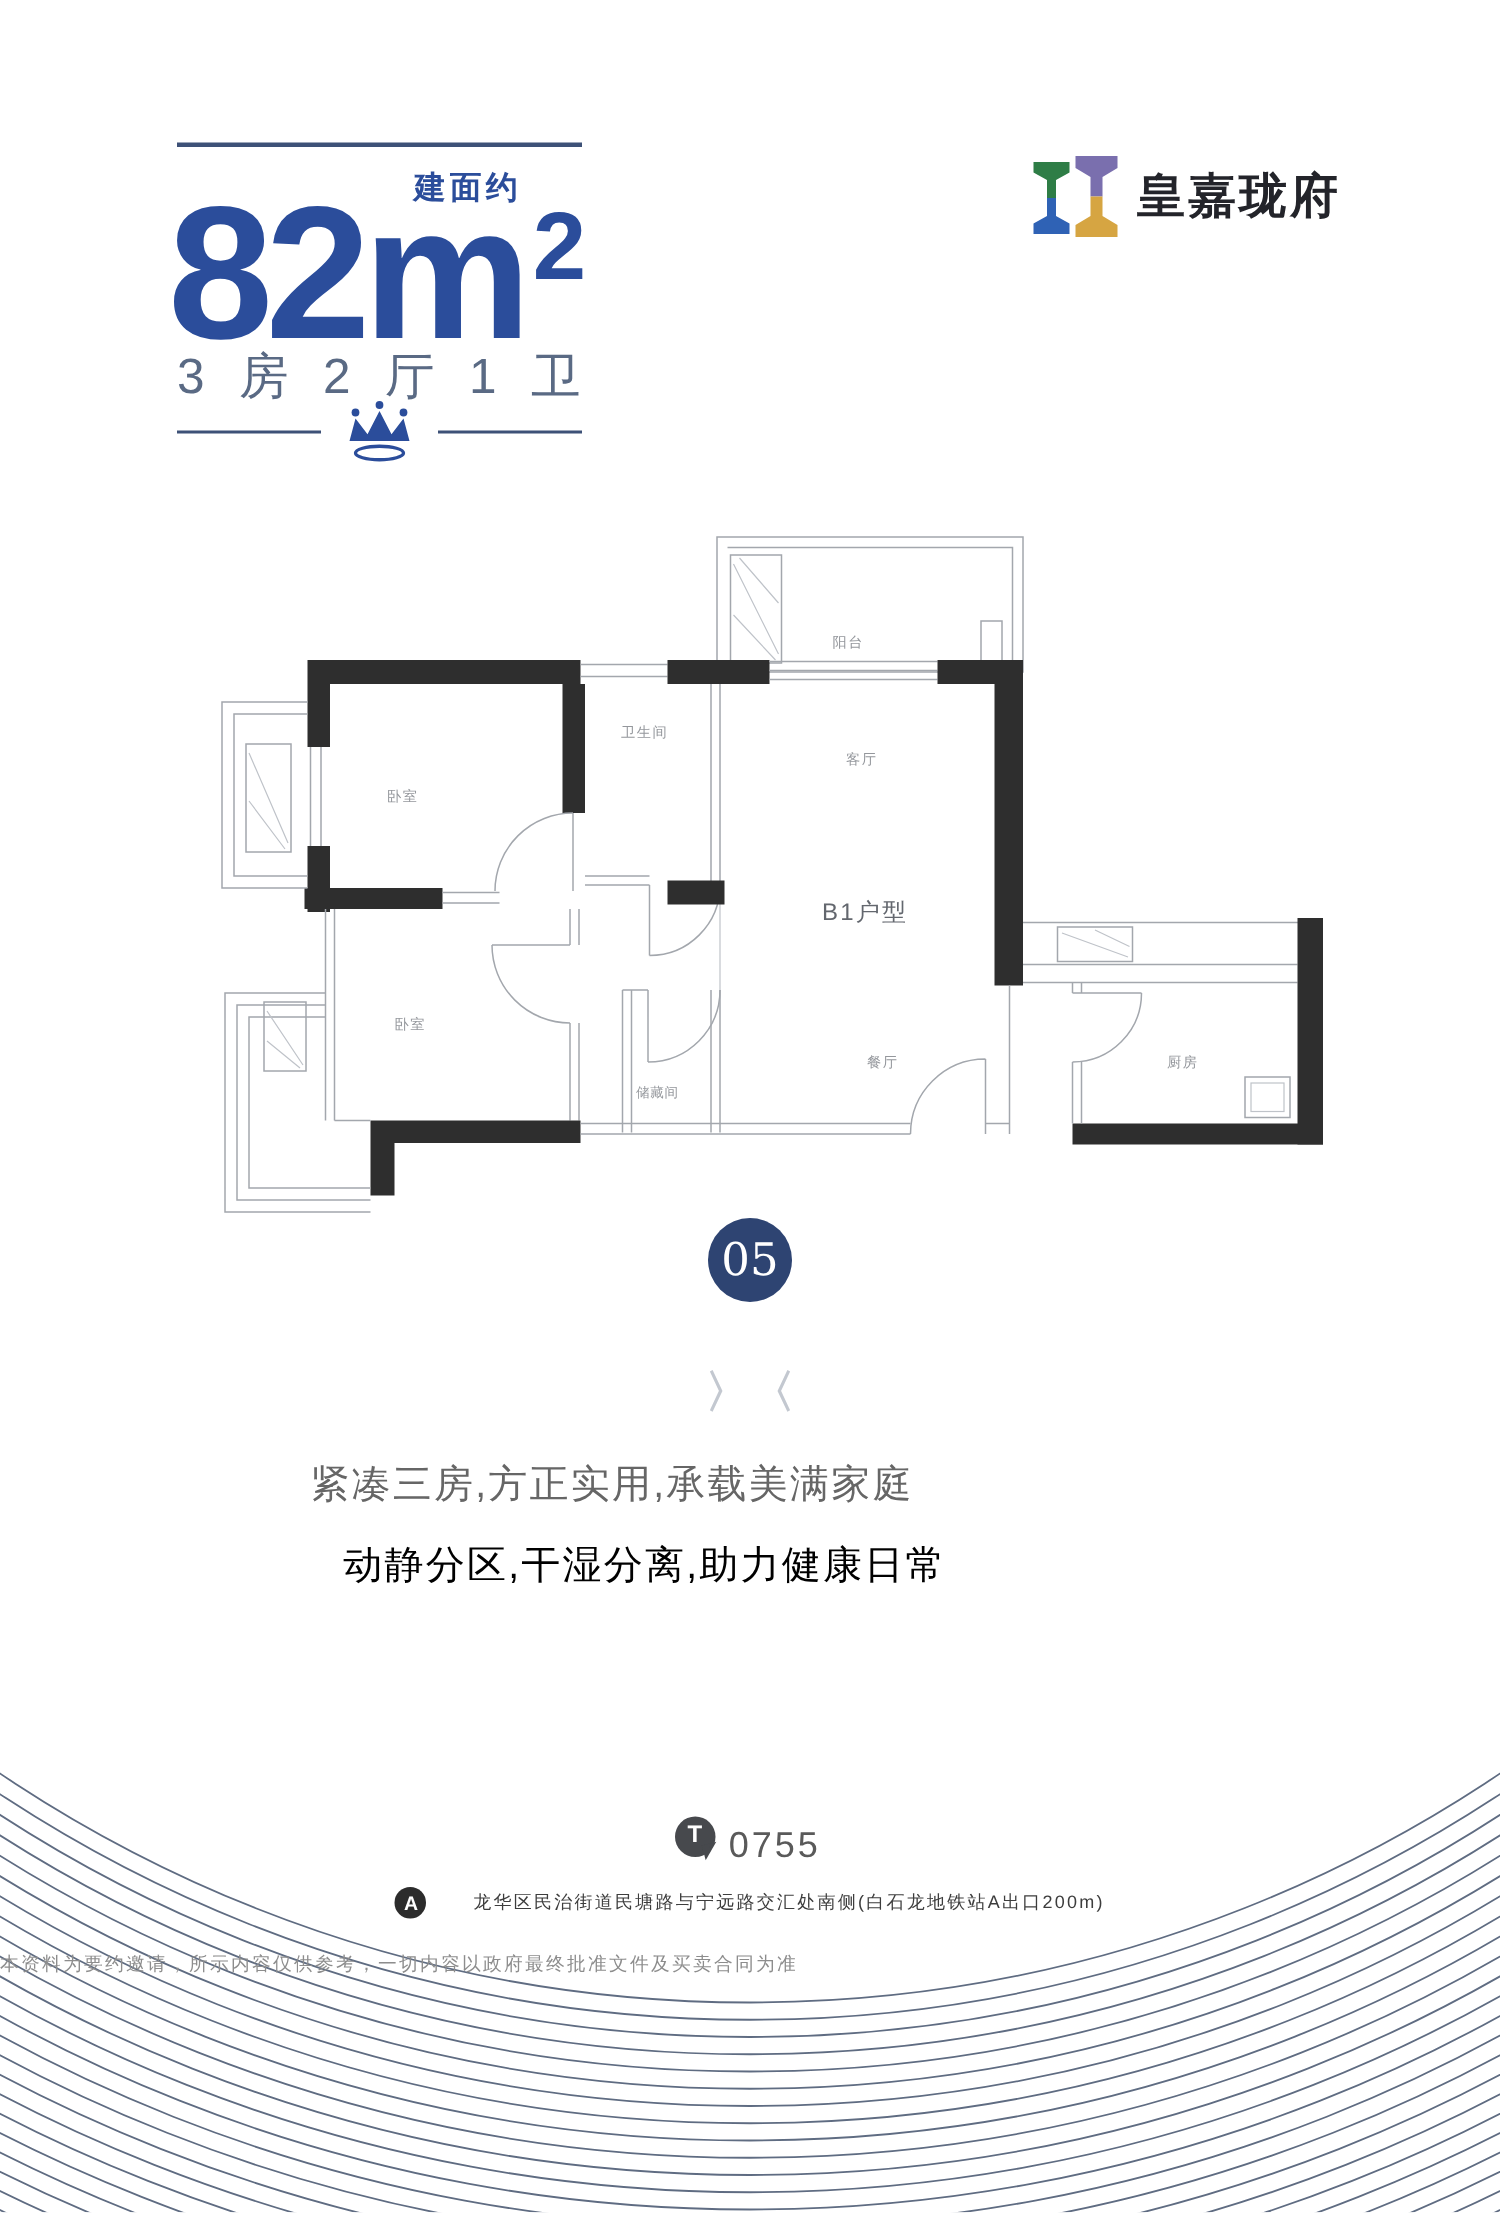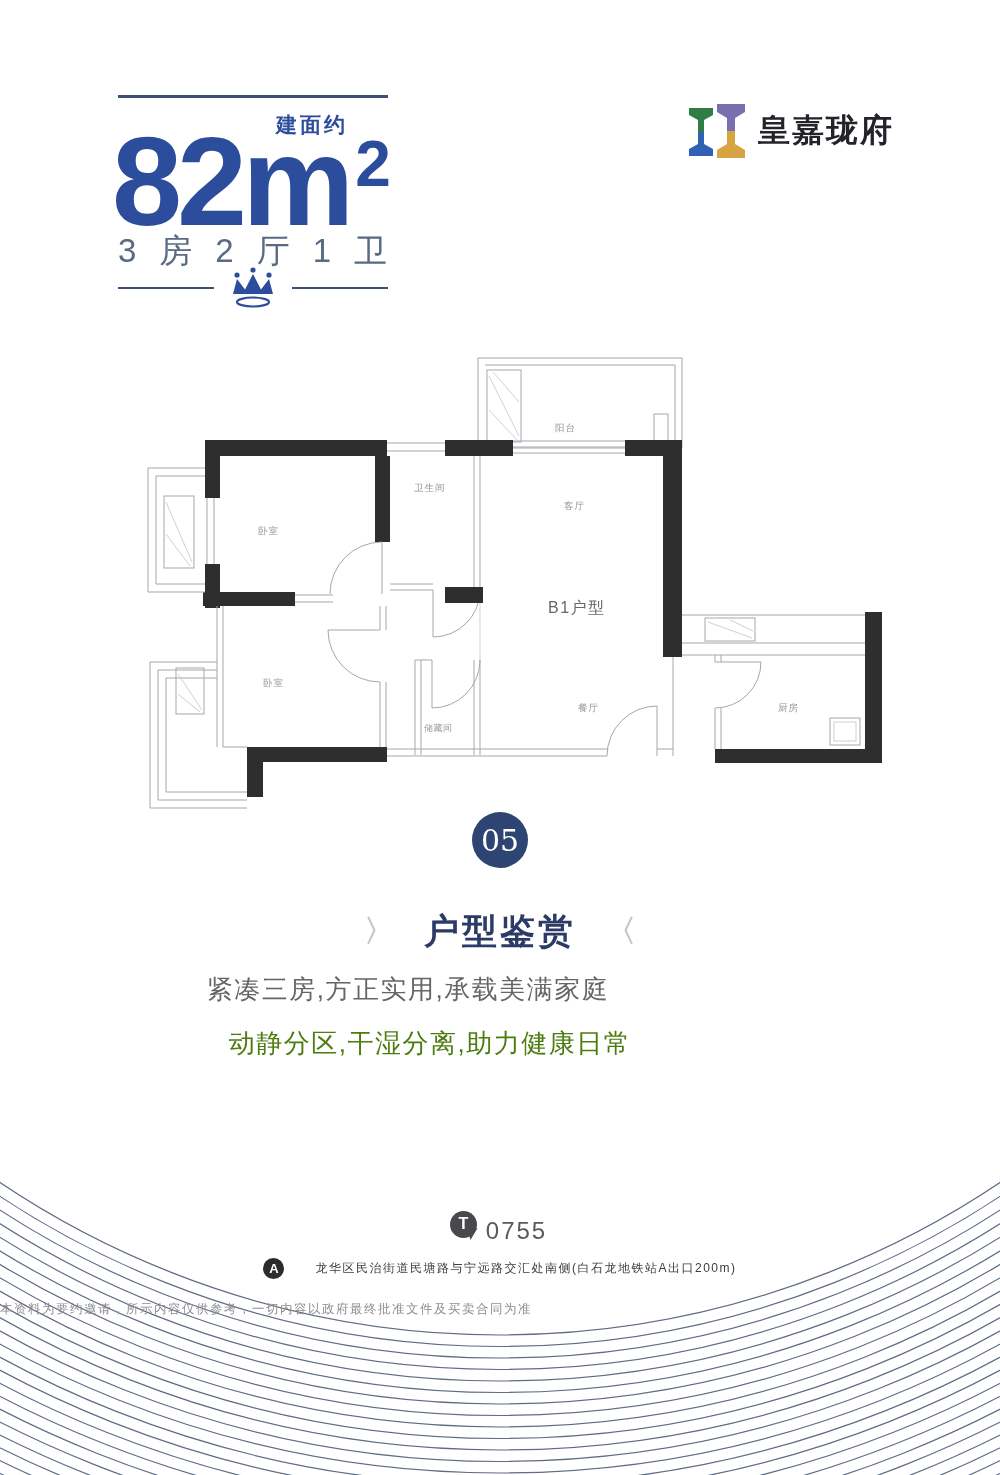--- a/index.html
+++ b/index.html
@@ -36,21 +36,21 @@
   .badge-circle{position:absolute;left:472px;top:812px;width:56px;height:56px;border-radius:50%;
     background:#2e4472;color:#fff;display:flex;align-items:center;justify-content:center;
     font-size:30px;font-family:"DejaVu Serif",serif;}
   .sec-title-row{position:absolute;left:0;top:908px;width:1000px;display:flex;
     align-items:center;justify-content:center;}
   .sec-bracket{font-size:30px;color:#c3c8d0;font-weight:bold;}
   .sec-title{font-size:35px;font-weight:bold;color:#2b3a66;letter-spacing:3px;margin:0 30px;}
   .desc1{position:absolute;left:0;top:972px;width:816px;text-align:center;
     font-size:26px;color:#666;letter-spacing:1.5px;}
   .desc2{position:absolute;left:0;top:1026px;width:860px;text-align:center;
-    font-size:26px;color:#4d7c0f;letter-spacing:1.5px;}
+    font-size:26px;color:#000000;letter-spacing:1.5px;}
   
   .contact{position:absolute;left:0;top:0;width:1000px;height:1475px;z-index:2;pointer-events:none;}
   .phone-row{position:absolute;left:0;top:1203px;width:1000px;display:flex;
     align-items:center;justify-content:center;}
   .phone-badge{width:27px;height:27px;border-radius:50%;background:#47494d;color:#fff;
     font-size:16px;font-weight:bold;display:flex;align-items:center;justify-content:center;
     position:relative;margin-right:9px;}
   .phone-badge::after{content:"";position:absolute;right:-2px;bottom:-1px;width:0;height:0;
     border:5px solid transparent;border-top-color:#47494d;border-left-color:#47494d;
     transform:rotate(-15deg);}
@@ -176,21 +176,20 @@
     <text class="b1" x="418" y="283">B1户型</text>
     <text class="lbl" x="133" y="356">卧室</text>
     <text class="lbl-s" x="294" y="401">储藏间</text>
     <text class="lbl" x="448" y="381">餐厅</text>
     <text class="lbl" x="648" y="381">厨房</text>
   </svg>
 
   <div class="badge-circle">05</div>
   <div class="sec-title-row">
     <span class="sec-bracket">〉</span>
-    <span class="sec-title">户型鉴赏</span>
     <span class="sec-bracket">〈</span>
   </div>
   <div class="desc1">紧凑三房,方正实用,承载美满家庭</div>
   <div class="desc2">动静分区,干湿分离,助力健康日常</div>
 
   <svg class="arcs" id="arcs" width="1000" height="395" viewBox="0 1080 1000 395">
       <circle cx="500" cy="440" r="895"></circle>
       <circle cx="500" cy="440" r="906.5"></circle>
       <circle cx="500" cy="440" r="918"></circle>
       <circle cx="500" cy="440" r="929.5"></circle>

